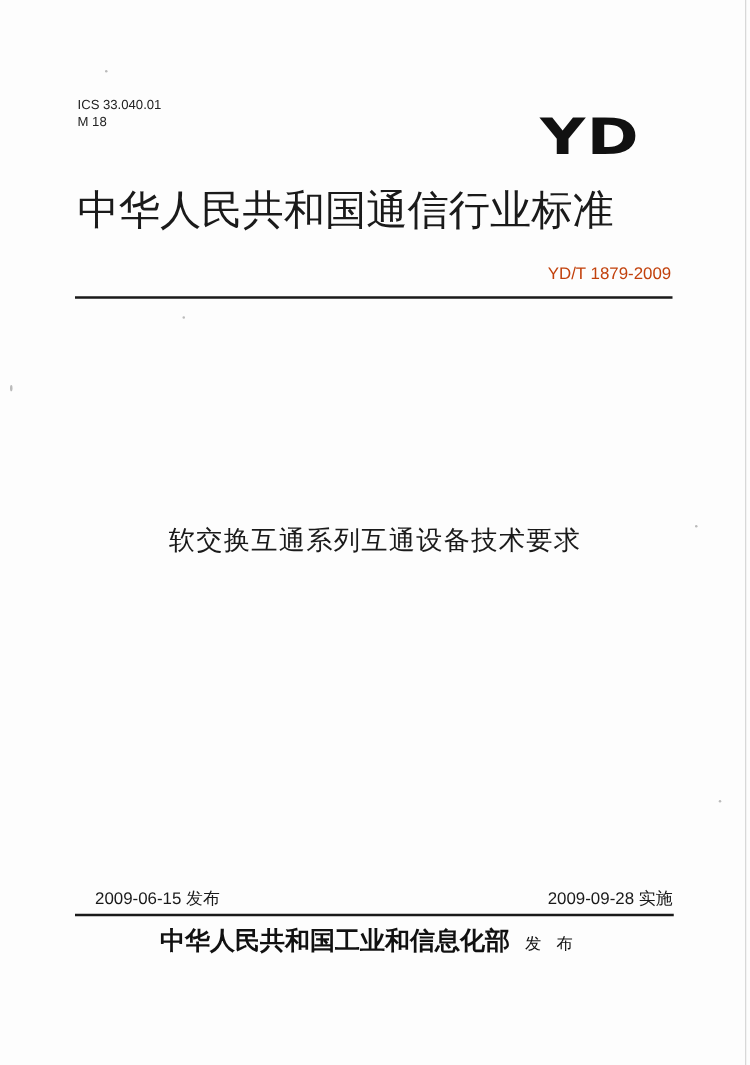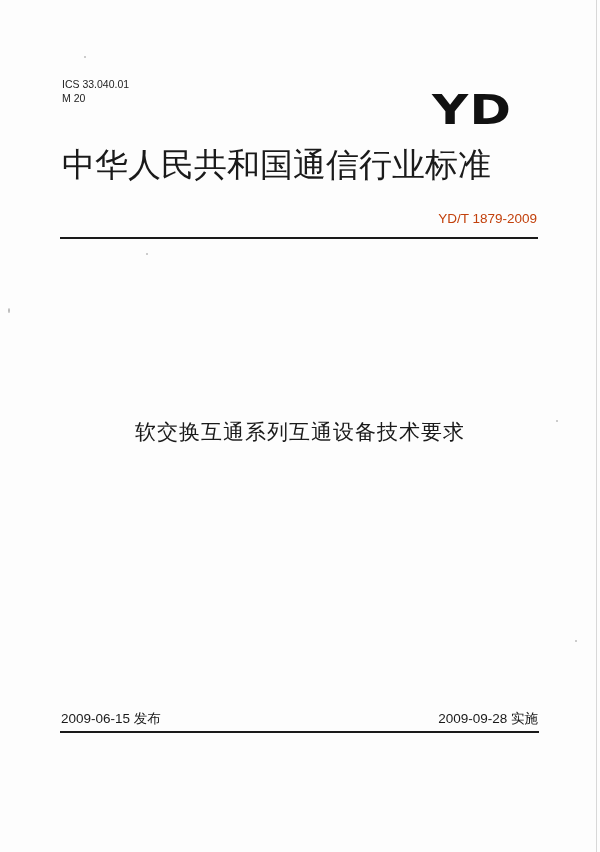--- a/index.html
+++ b/index.html
@@ -22,40 +22,40 @@
     .logo {
       position: absolute; left: 432px; top: 90px;
       font-family: "DejaVu Sans", sans-serif; font-weight: 900;
       font-size: 40px; letter-spacing: 1px; color: #111;
       transform: scaleX(1.25); transform-origin: left top;
       line-height: 40px;
     }
 
     .standard-title {
       position: absolute; left: 62px; top: 146px; width: 478px;
-      font-family: Liberation Mono, monospace;
+      font-family: Liberation Sans, sans-serif;
       font-size: 33px; line-height: 44px; letter-spacing: 0px; color: #1a1a1a;
       white-space: nowrap;
     }
 
     .code { position: absolute; right: 63px; top: 211px; font-size: 13.5px; color: #c2410c; white-space: nowrap; }
 
     .rule-top { position: absolute; left: 60px; top: 237px; width: 478px; height: 2px; background: #1a1a1a; }
 
     .cn-title {
       position: absolute; left: 0; width: 600px; top: 418px; text-align: center;
       font-family: "DejaVu Sans", sans-serif; font-size: 21px; letter-spacing: 1px; color: #1a1a1a;
       white-space: nowrap;
     }
     .en-title {
       position: absolute; left: 0; width: 600px; top: 469px; text-align: center;
       font-size: 13.5px; color: #1a1a1a; white-space: nowrap;
     }
 
-    .date-left { position: absolute; left: 61px; top: 710px; font-size: 13.5px; white-space: nowrap; }
+    .date-left { position: absolute; left: 76px; top: 710px; font-size: 13.5px; white-space: nowrap; }
     .date-right { position: absolute; right: 62px; top: 710px; font-size: 13.5px; white-space: nowrap; }
     .rule-bottom { position: absolute; left: 60px; top: 731px; width: 479px; height: 2px; background: #1a1a1a; }
 
     .issuer {
       position: absolute; left: 128px; top: 739px; white-space: nowrap;
       font-family: "DejaVu Serif", serif; font-weight: bold; font-size: 20px; color: #111;
     }
     .issuer .suffix { font-family: "DejaVu Sans", sans-serif; font-weight: normal; font-size: 13px; margin-left: 12px; letter-spacing: 4px; }
   </style>
 </head>
@@ -64,21 +64,21 @@
 <div class="page">
   <div class="right-edge"></div>
   <div class="speck" style="left:8px;top:308px;width:2px;height:5px;"></div>
   <div class="speck" style="left:84px;top:56px;width:2px;height:2px;"></div>
   <div class="speck" style="left:146px;top:253px;width:2px;height:2px;"></div>
   <div class="speck" style="left:556px;top:420px;width:2px;height:2px;"></div>
   <div class="speck" style="left:575px;top:640px;width:2px;height:2px;"></div>
 
   <div class="ics">
     <div>ICS 33.040.01</div>
-    <div>M 20</div>
+    <div>M 18</div>
   </div>
 
   <div class="logo">YD</div>
 
   <div class="standard-title">中华人民共和国通信行业标准</div>
 
   <div class="code">YD/T 1879-2009</div>
   <div class="rule-top"></div>
 
   <div class="cn-title">软交换互通系列互通设备技术要求</div>
@@ -86,13 +86,16 @@
   <div class="date-left">
     <span>2009-06-15</span>
     <span>发布</span>
   </div>
   <div class="date-right">
     <span>2009-09-28</span>
     <span>实施</span>
   </div>
   <div class="rule-bottom"></div>
 
+  <div class="issuer">
+    <span>中华人民共和国工业和信息化部</span><span class="suffix">发 布</span>
+  </div>
 </div>
 
 </body></html>

